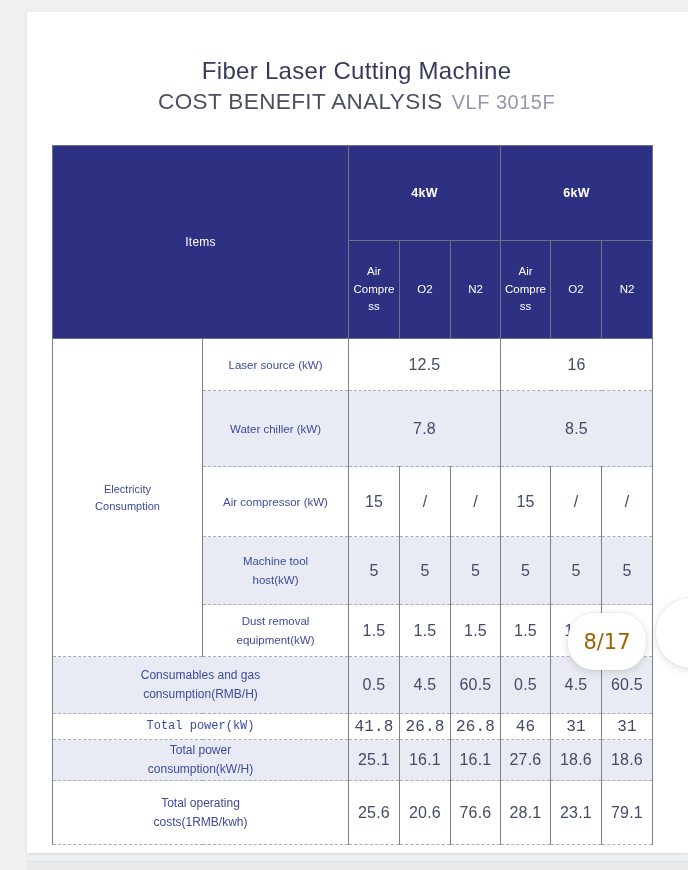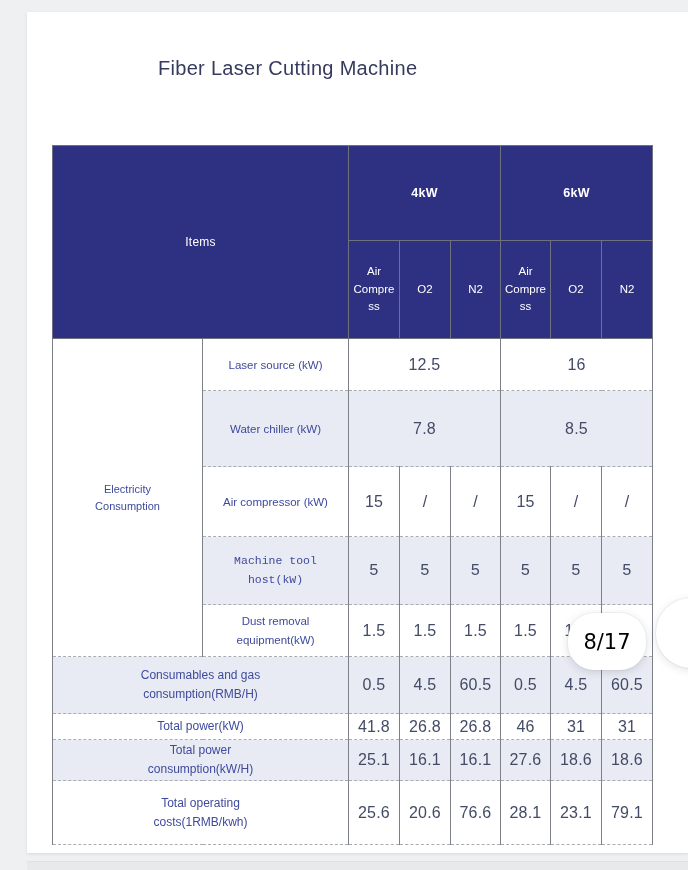--- a/index.html
+++ b/index.html
@@ -26,21 +26,21 @@
   }
   
   .logo-block{position:absolute;left:18px;top:28px;width:118px;text-align:center;}
   .logo-block svg{display:block;margin:0 auto;}
   .brand-name{
     margin-top:2px;font-size:8.5px;font-weight:bold;letter-spacing:0.8px;
     color:var(--navy);line-height:1.25;white-space:nowrap;
   }
   .title-block{position:absolute;left:131px;top:45px;}
   .doc-title{
-    font-size:20px;font-weight:500;color:#363b5e;letter-spacing:0.3px;line-height:1.15;text-align:center;
+    font-size:24px;font-weight:500;color:#363b5e;letter-spacing:0.3px;line-height:1.15;text-align:center;
   }
   .doc-subtitle-row{margin-top:4px;display:flex;align-items:baseline;}
   .doc-subtitle{font-size:22.5px;font-weight:400;color:#4b4f63;letter-spacing:0.4px;}
   .doc-model{font-size:20px;font-weight:400;color:#9398ac;margin-left:9px;letter-spacing:0.5px;}
   
   table.cost{
     position:absolute;left:25px;top:133px;width:600px;
     border-collapse:collapse;table-layout:fixed;
   }
   thead th{
@@ -59,35 +59,39 @@
   .vcell{font-size:16px;color:var(--value);letter-spacing:0.2px;}
   .lbl{display:inline-block;max-width:110px;font-size:11.5px;line-height:1.6;color:var(--label);}
   td.lcell.wide .lbl{max-width:170px;font-size:12px;}
   .glbl{display:inline-block;max-width:100px;font-size:11px;line-height:1.5;color:var(--label);}
   
   .page-indicator{
     position:absolute;left:568px;top:613px;width:78px;height:57px;
     background:#ffffff;border-radius:26px;
     box-shadow:0 0 0 1px rgba(0,0,0,0.03),0 2px 8px rgba(60,64,67,0.18);
     display:flex;align-items:center;justify-content:center;
-    font-size:21px;color:#000000;font-family:"DejaVu Sans","Liberation Sans",sans-serif;
+    font-size:21px;color:#a16207;font-family:"DejaVu Sans","Liberation Sans",sans-serif;
   }
   .floating-circle{
     position:absolute;left:656px;top:598px;width:70px;height:70px;border-radius:50%;
     background:#ffffff;box-shadow:0 0 0 1px rgba(0,0,0,0.04),0 2px 8px rgba(60,64,67,0.15);
   }
 </style>
 </head>
 <body>
 
 <div class="page">
 
 
   <div class="title-block">
     <div class="doc-title">Fiber Laser Cutting Machine</div>
+    <div class="doc-subtitle-row">
+      <span class="doc-subtitle">COST BENEFIT ANALYSIS</span>
+      <span class="doc-model">VLF 3015F</span>
+    </div>
   </div>
 
   <table class="cost">
     <colgroup>
       <col style="width:150px">
         <col style="width:146px">
       <col style="width:51px">
         <col style="width:51px">
         <col style="width:50px">
       <col style="width:50px">
@@ -123,21 +127,21 @@
         </tr>
         <tr style="height: 70px;">
           <td colspan="1" class="lcell"><span class="lbl">Air compressor (kW)</span></td>
           <td class="vcell">15</td>
           <td class="vcell">/</td>
           <td class="vcell">/</td>
           <td class="vcell">15</td>
           <td class="vcell">/</td>
           <td class="vcell">/</td>
         </tr>
-        <tr class="shaded" style="height: 68px; font-family: Liberation Mono, monospace;">
+        <tr class="shaded" style="height: 68px;">
           <td colspan="1" class="lcell"><span class="lbl">Machine tool host(kW)</span></td>
           <td class="vcell">5</td>
           <td class="vcell">5</td>
           <td class="vcell">5</td>
           <td class="vcell">5</td>
           <td class="vcell">5</td>
           <td class="vcell">5</td>
         </tr>
         <tr style="height: 52px;">
           <td colspan="1" class="lcell"><span class="lbl">Dust removal equipment(kW)</span></td>
@@ -150,21 +154,21 @@
         </tr>
         <tr class="shaded" style="height: 57px;">
           <td colspan="2" class="lcell wide"><span class="lbl">Consumables and gas consumption(RMB/H)</span></td>
           <td class="vcell">0.5</td>
           <td class="vcell">4.5</td>
           <td class="vcell">60.5</td>
           <td class="vcell">0.5</td>
           <td class="vcell">4.5</td>
           <td class="vcell">60.5</td>
         </tr>
-        <tr style="height: 26px;">
+        <tr style="height: 26px; font-family: Liberation Mono, monospace;">
           <td colspan="2" class="lcell wide"><span class="lbl">Total power(kW)</span></td>
           <td class="vcell">41.8</td>
           <td class="vcell">26.8</td>
           <td class="vcell">26.8</td>
           <td class="vcell">46</td>
           <td class="vcell">31</td>
           <td class="vcell">31</td>
         </tr>
         <tr class="shaded" style="height: 38px;">
           <td colspan="2" class="lcell wide"><span class="lbl">Total power consumption(kW/H)</span></td>

